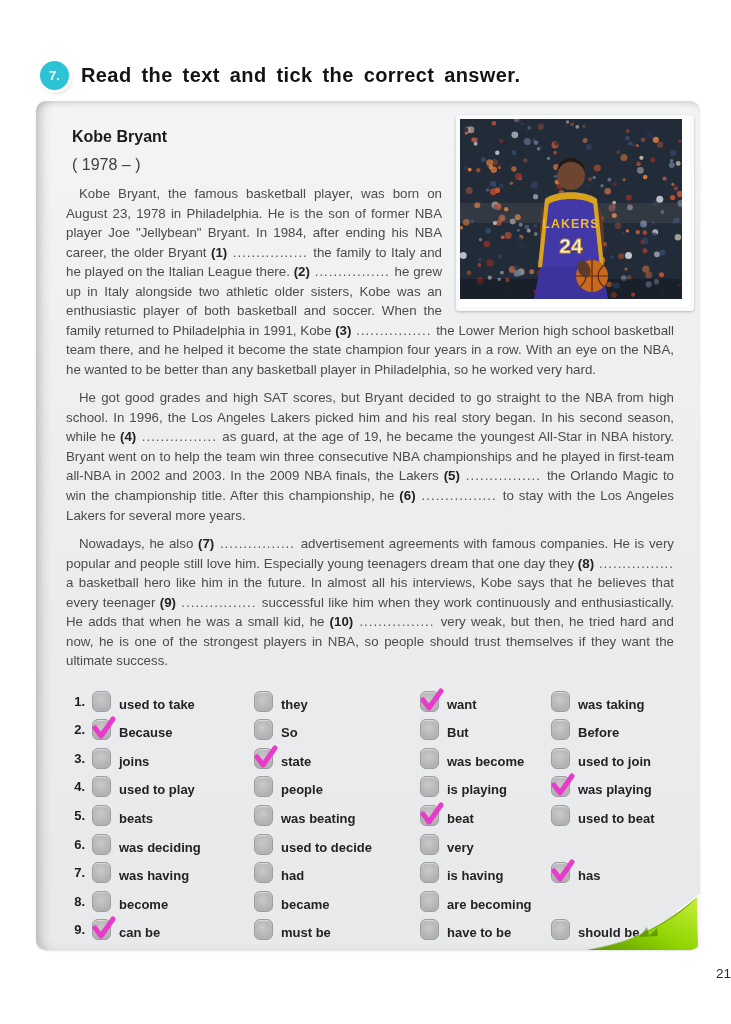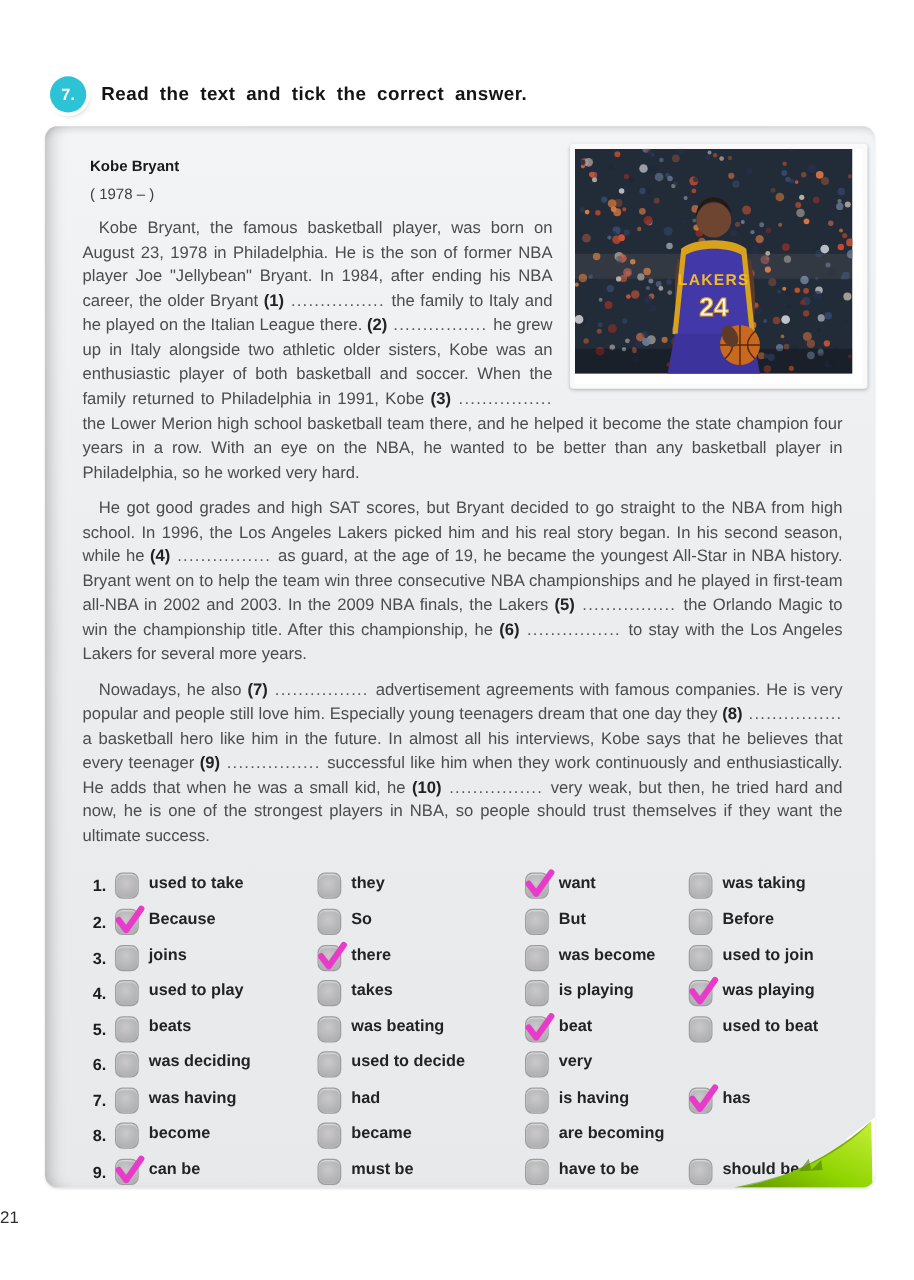--- a/index.html
+++ b/index.html
@@ -8,58 +8,58 @@
     font-family:"Liberation Sans","DejaVu Sans",sans-serif;
     -webkit-font-smoothing:antialiased;overflow:hidden;
   }
   
   .title-row{position:absolute;left:40px;top:61px;display:flex;align-items:center;gap:12px;}
   .num-badge{
     width:29px;height:29px;border-radius:50%;background:#2cc3d7;
     box-shadow:0 0 0 3px #ffffff,2px 3px 4px rgba(0,0,0,.18);
     color:#fff;font-weight:bold;font-size:13px;display:flex;align-items:center;justify-content:center;
   }
-  .title-text{font-size:15px;font-weight:bold;color:#141414;letter-spacing:.4px;word-spacing:4px;}
+  .title-text{font-size:20px;font-weight:bold;color:#141414;letter-spacing:.4px;word-spacing:4px;}
   
   .panel{
     position:absolute;left:36px;top:101px;width:664px;height:849px;border-radius:10px;
     background:linear-gradient(180deg,#f3f4f5 0%,#ebedee 45%,#e7e9ea 100%);
     box-shadow:inset 10px 0 14px -8px rgba(0,0,0,.28),inset 0 6px 8px -6px rgba(0,0,0,.18),0 1px 2px rgba(0,0,0,.12);
     overflow:hidden;
   }
   .panel-inner{padding:16px 26px 0 30px;}
   
   .photo{
     float:right;width:230px;height:188px;margin:-2px -20px 8px 14px;
     background:#fff;border:4px solid #fafafa;border-radius:3px;
     box-shadow:0 1px 3px rgba(0,0,0,.25);overflow:hidden;text-align:center;
   }
   .photo svg{display:block;}
   .passage{color:#4b4c4e;font-size:13.3px;line-height:1.47;text-align:justify;}
-  .passage-heading{font-size:12px;font-weight:bold;color:#1b1b1c;margin:8px 0 4px 6px;}
-  .passage-lifespan{color:#3f4042;margin:0 0 8px 6px;font-size:12px;}
+  .passage-heading{font-size:16px;font-weight:bold;color:#1b1b1c;margin:8px 0 4px 6px;}
+  .passage-lifespan{color:#3f4042;margin:0 0 8px 6px;font-size:16px;}
   .passage p{margin:0 0 9px 0;text-indent:13px;}
   .blank-num{font-weight:bold;color:#232324;}
   .blank-dots{color:#55565a;letter-spacing:1px;}
   
   .answers{margin-top:16px;}
   .answer-row{display:grid;grid-template-columns:26px 162px 166px 131px 1fr;align-items:center;height:28.6px;}
   .row-num{font-weight:bold;color:#1d1d1e;font-size:13px;text-align:right;padding-right:7px;}
-  .option{display:flex;align-items:flex-start;gap:8px;}
+  .option{display:flex;align-items:flex-end;gap:8px;}
   .checkbox{
     position:relative;width:17px;height:19px;border-radius:6px;flex:0 0 auto;
     background:radial-gradient(circle at 45% 40%,#c9c9ca 0%,#b2b2b4 70%);
     border:1px solid #9d9d9f;box-shadow:inset 0 1px 1px rgba(255,255,255,.5);
   }
   .tick{position:absolute;left:-2px;top:-4px;width:25px;height:24px;pointer-events:none;}
   .opt-label{font-size:13px;font-weight:bold;color:#232325;white-space:nowrap;}
   
   .curl{position:absolute;right:-1px;bottom:-1px;width:122px;height:62px;}
   
-  .page-number{position:absolute;left:0;right:0;top:966px;text-align:left;font-size:13.5px;color:#2c2c2e;}
+  .page-number{position:absolute;left:0;right:0;top:966px;text-align:right;font-size:13.5px;color:#2c2c2e;}
 </style>
 </head>
 <body>
 
 <div class="title-row">
   <div class="num-badge">7.</div>
   <div class="title-text">Read the text and tick the correct answer.</div>
 </div>
 
 <div class="panel">
@@ -412,40 +412,40 @@
           <div class="option">
             <span class="checkbox"></span>
             <span class="opt-label">joins</span>
           </div>
           <div class="option">
             <span class="checkbox">
               <svg class="tick" viewBox="0 0 25 24">
                 <path d="M4 12 L10 20 L22 3" fill="none" stroke="#e93bc9" stroke-width="5" stroke-linecap="round" stroke-linejoin="round"></path>
               </svg>
             </span>
-            <span class="opt-label">there</span>
+            <span class="opt-label">state</span>
           </div>
           <div class="option">
             <span class="checkbox"></span>
             <span class="opt-label">was become</span>
           </div>
           <div class="option">
             <span class="checkbox"></span>
             <span class="opt-label">used to join</span>
           </div>
         </div>
         <div class="answer-row">
           <div class="row-num">4.</div>
           <div class="option">
             <span class="checkbox"></span>
             <span class="opt-label">used to play</span>
           </div>
           <div class="option">
             <span class="checkbox"></span>
-            <span class="opt-label">takes</span>
+            <span class="opt-label">people</span>
           </div>
           <div class="option">
             <span class="checkbox"></span>
             <span class="opt-label">is playing</span>
           </div>
           <div class="option">
             <span class="checkbox">
               <svg class="tick" viewBox="0 0 25 24">
                 <path d="M4 12 L10 20 L22 3" fill="none" stroke="#e93bc9" stroke-width="5" stroke-linecap="round" stroke-linejoin="round"></path>
               </svg>

